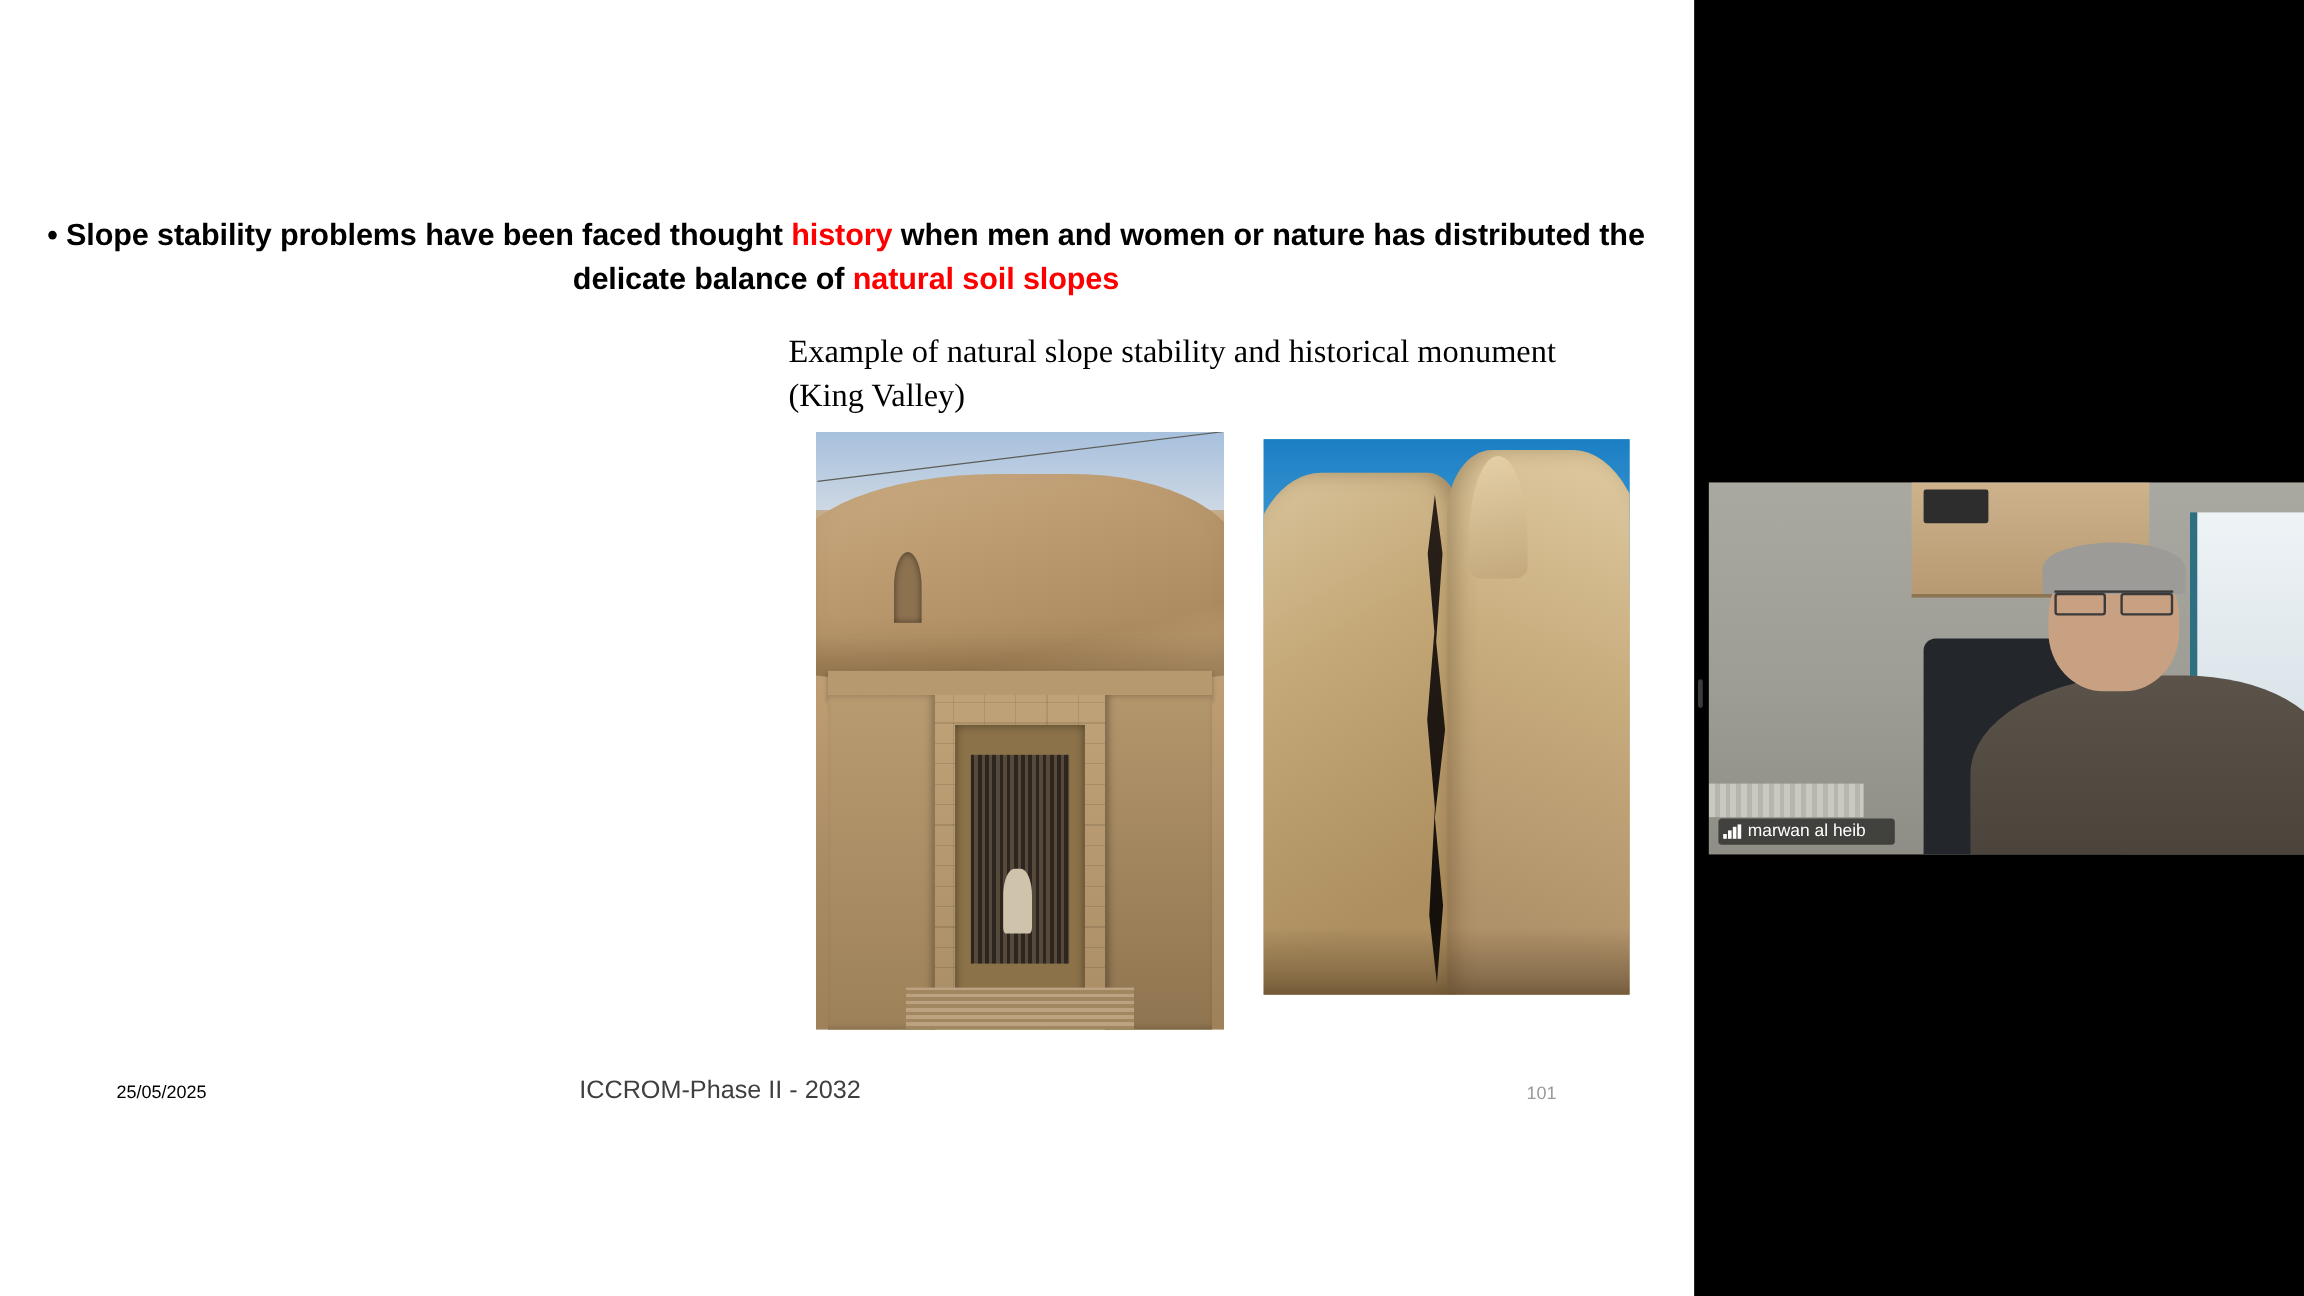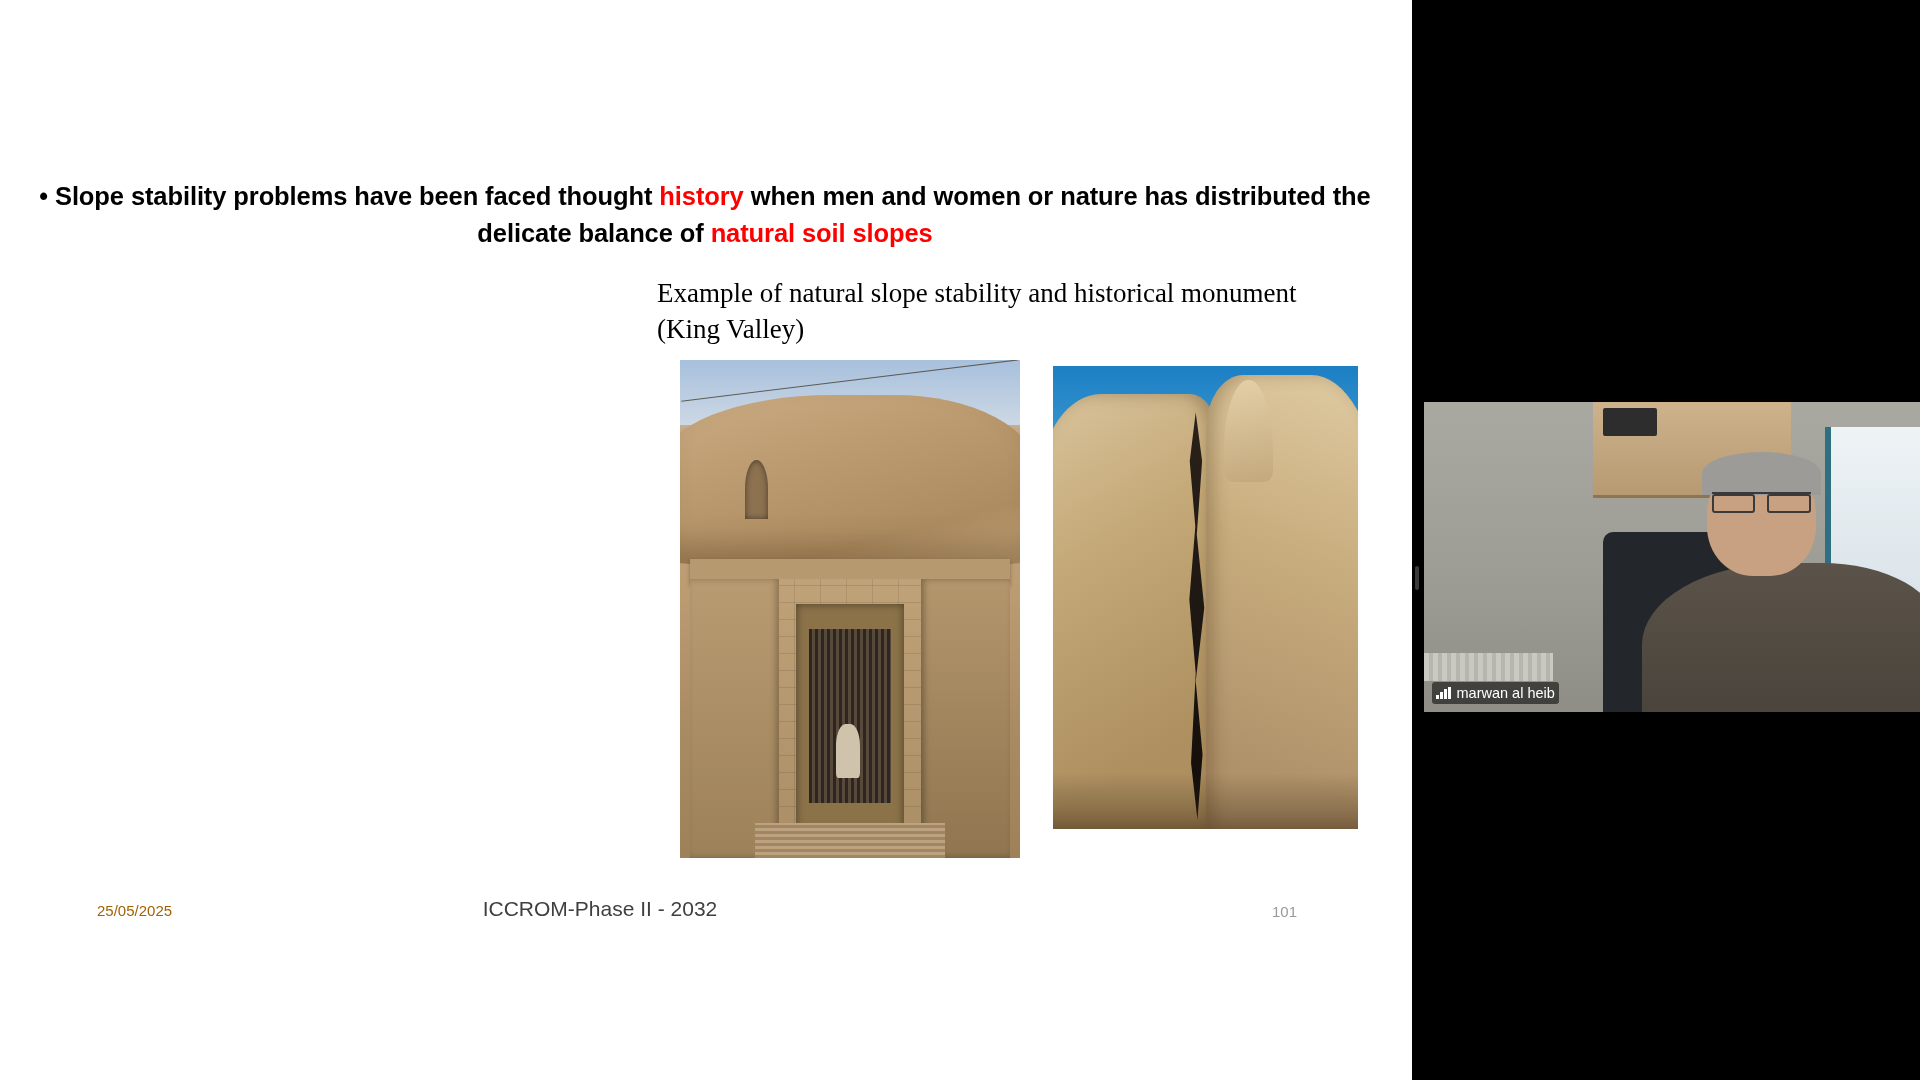--- a/index.html
+++ b/index.html
@@ -222,21 +222,21 @@
     position:absolute; left:0; bottom:0; width:100%; height:12%;
     background: linear-gradient(180deg, rgba(90,65,35,0) , rgba(60,42,20,.45));
   }
 
   
   .footer-date {
     position: absolute;
     left: 97px;
     top: 902px;
     font-size: 15px;
-    color: #a16207;
+    color: #000000;
   }
   .footer-title {
     position: absolute;
     left: 0;
     top: 897px;
     width: 1200px;
     text-align: center;
     font-size: 21px;
     color: #3f3f3f;
   }
@@ -330,21 +330,21 @@
   .vt-glasses::before { left: 0; }
   .vt-glasses::after  { right: 0; }
 
   .tile-nameplate {
     position: absolute;
     left: 8px;
     bottom: 8px;
     display: flex;
     align-items: center;
     gap: 6px;
-    padding: 3px 4px 3px 4px;
+    padding: 3px 24px 3px 4px;
     background: rgba(0,0,0,0.55);
     border-radius: 3px;
     margin-top: 44px;
   }
   .signal-icon {
     display: inline-flex;
     align-items: flex-end;
     gap: 1.5px;
     height: 12px;
   }

